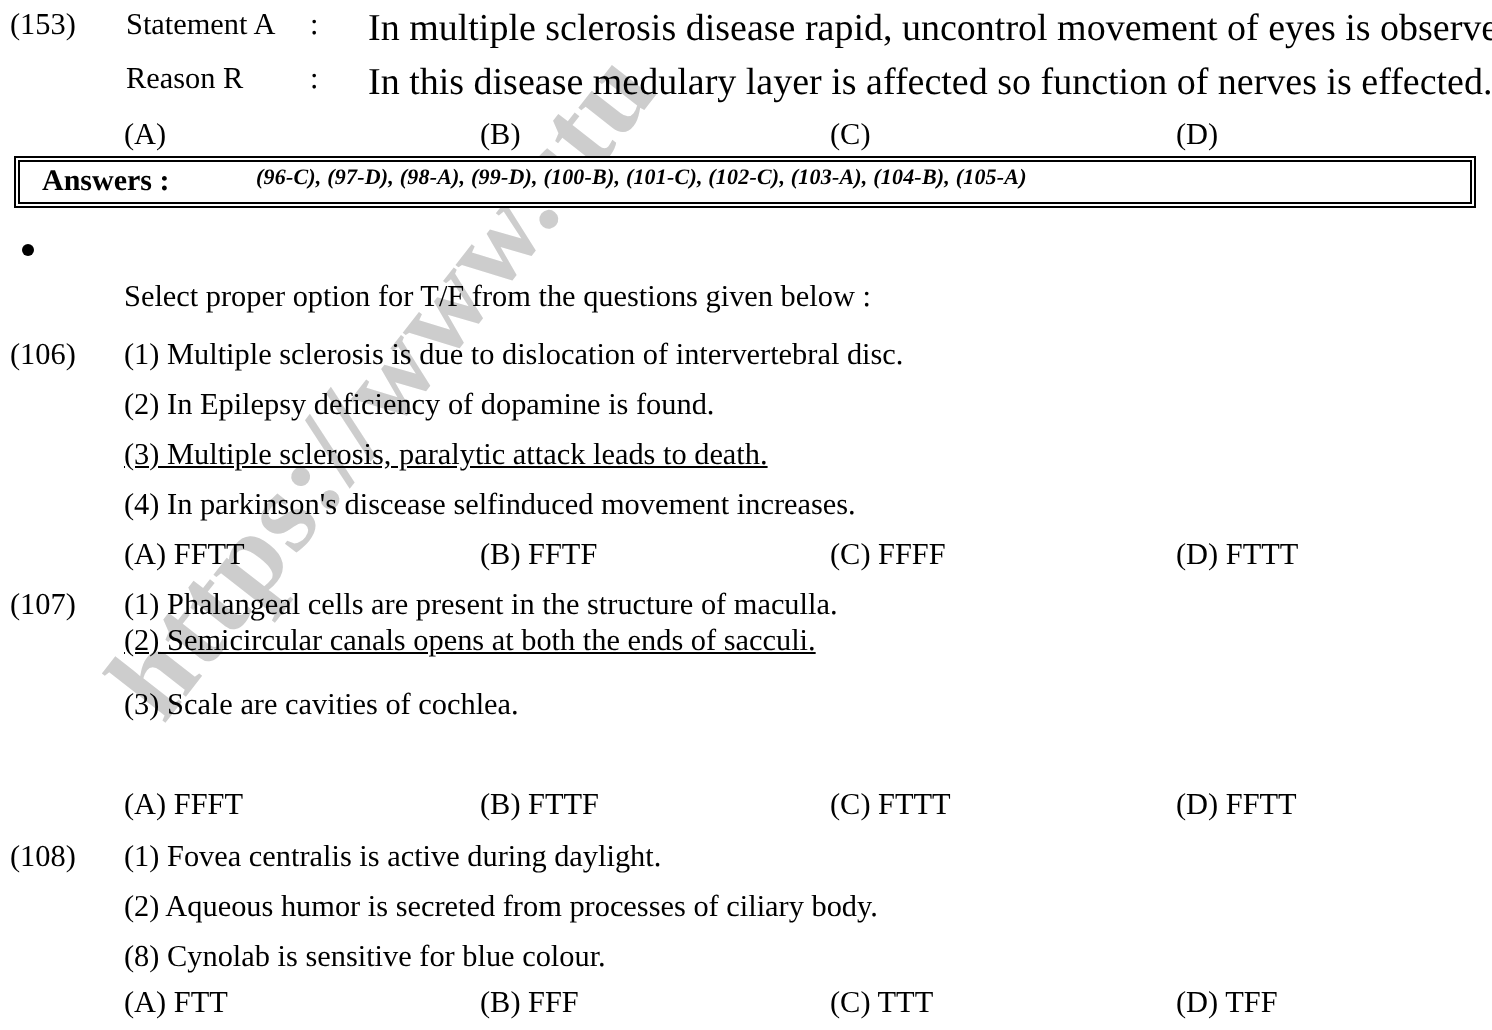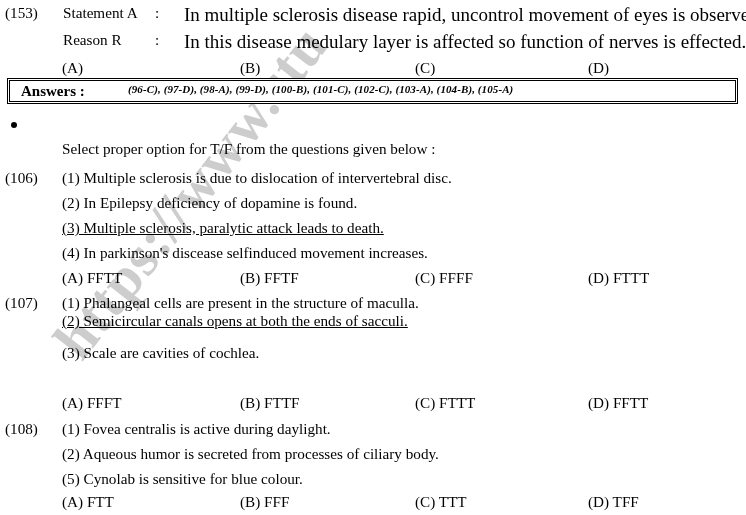--- a/index.html
+++ b/index.html
@@ -160,19 +160,19 @@
   <div class="sub-item" style="top:312px;text-decoration:underline;">(2) Semicircular canals opens at both the ends of sacculi.</div>
   <div class="sub-item" style="top:344px;">(3) Scale are cavities of cochlea.</div>
   <div class="opt col-a" style="top:394px;">(A) FFFT</div>
   <div class="opt col-b" style="top:394px;">(B) FTTF</div>
   <div class="opt col-c" style="top:394px;">(C) FTTT</div>
   <div class="opt col-d" style="top:394px;">(D) FFTT</div>
 
   <div class="qnum" style="top:420px;text-align:right;">(108)</div>
   <div class="sub-item" style="top:420px;">(1) Fovea centralis is active during daylight.</div>
   <div class="sub-item" style="top:445px;">(2) Aqueous humor is secreted from processes of ciliary body.</div>
-  <div class="sub-item" style="top:470px;">(5) Cynolab is sensitive for blue colour.</div>
+  <div class="sub-item" style="top:470px;">(8) Cynolab is sensitive for blue colour.</div>
   <div class="opt col-a" style="top:493px;">(A) FTT</div>
   <div class="opt col-b" style="top:493px;">(B) FFF</div>
   <div class="opt col-c" style="top:493px;">(C) TTT</div>
   <div class="opt col-d" style="top:493px;">(D) TFF</div>
 
 </div>
 
 </body></html>

